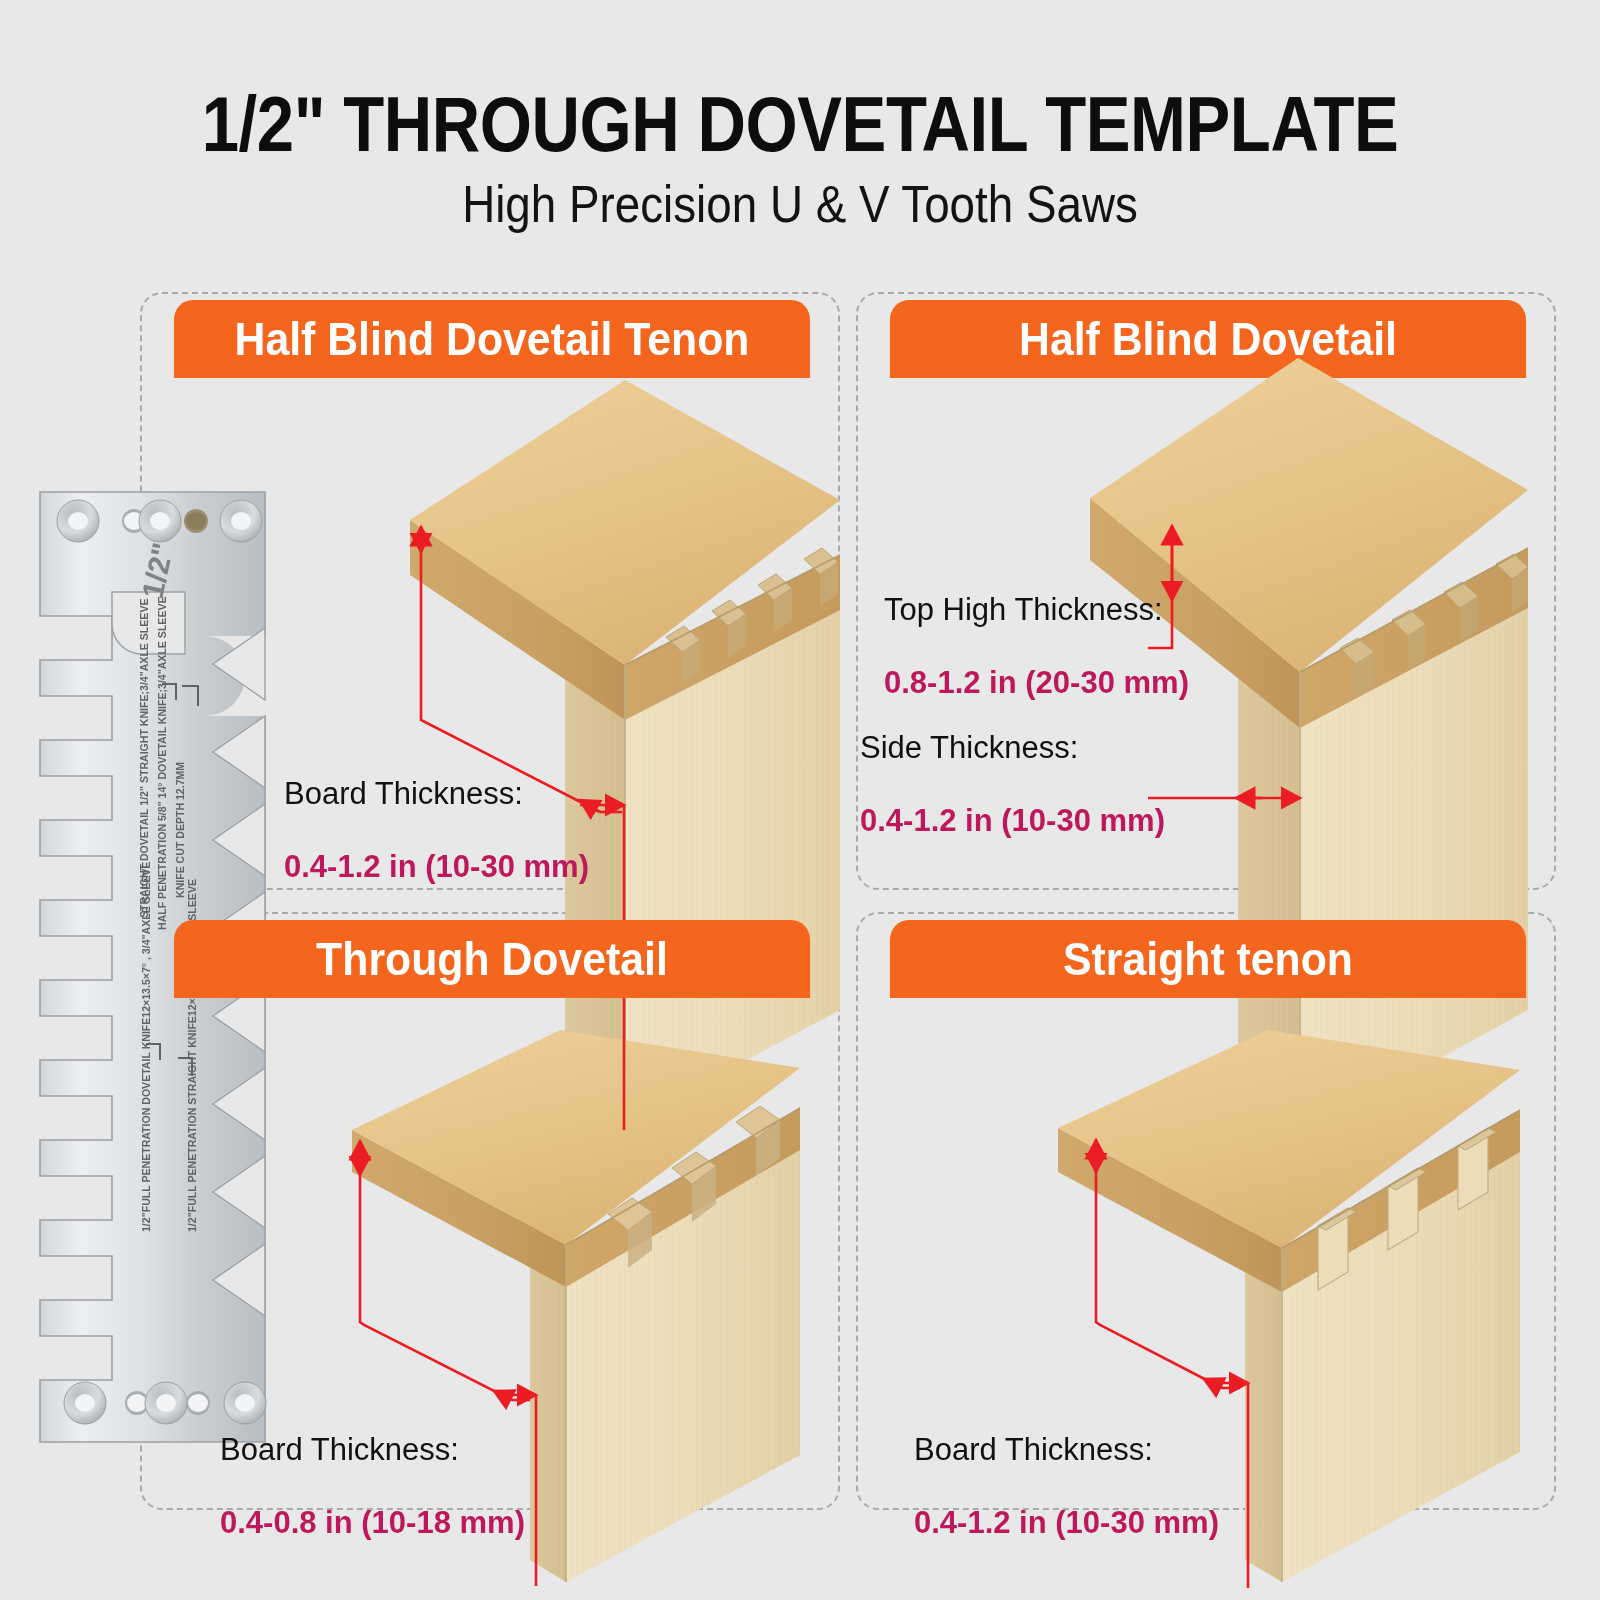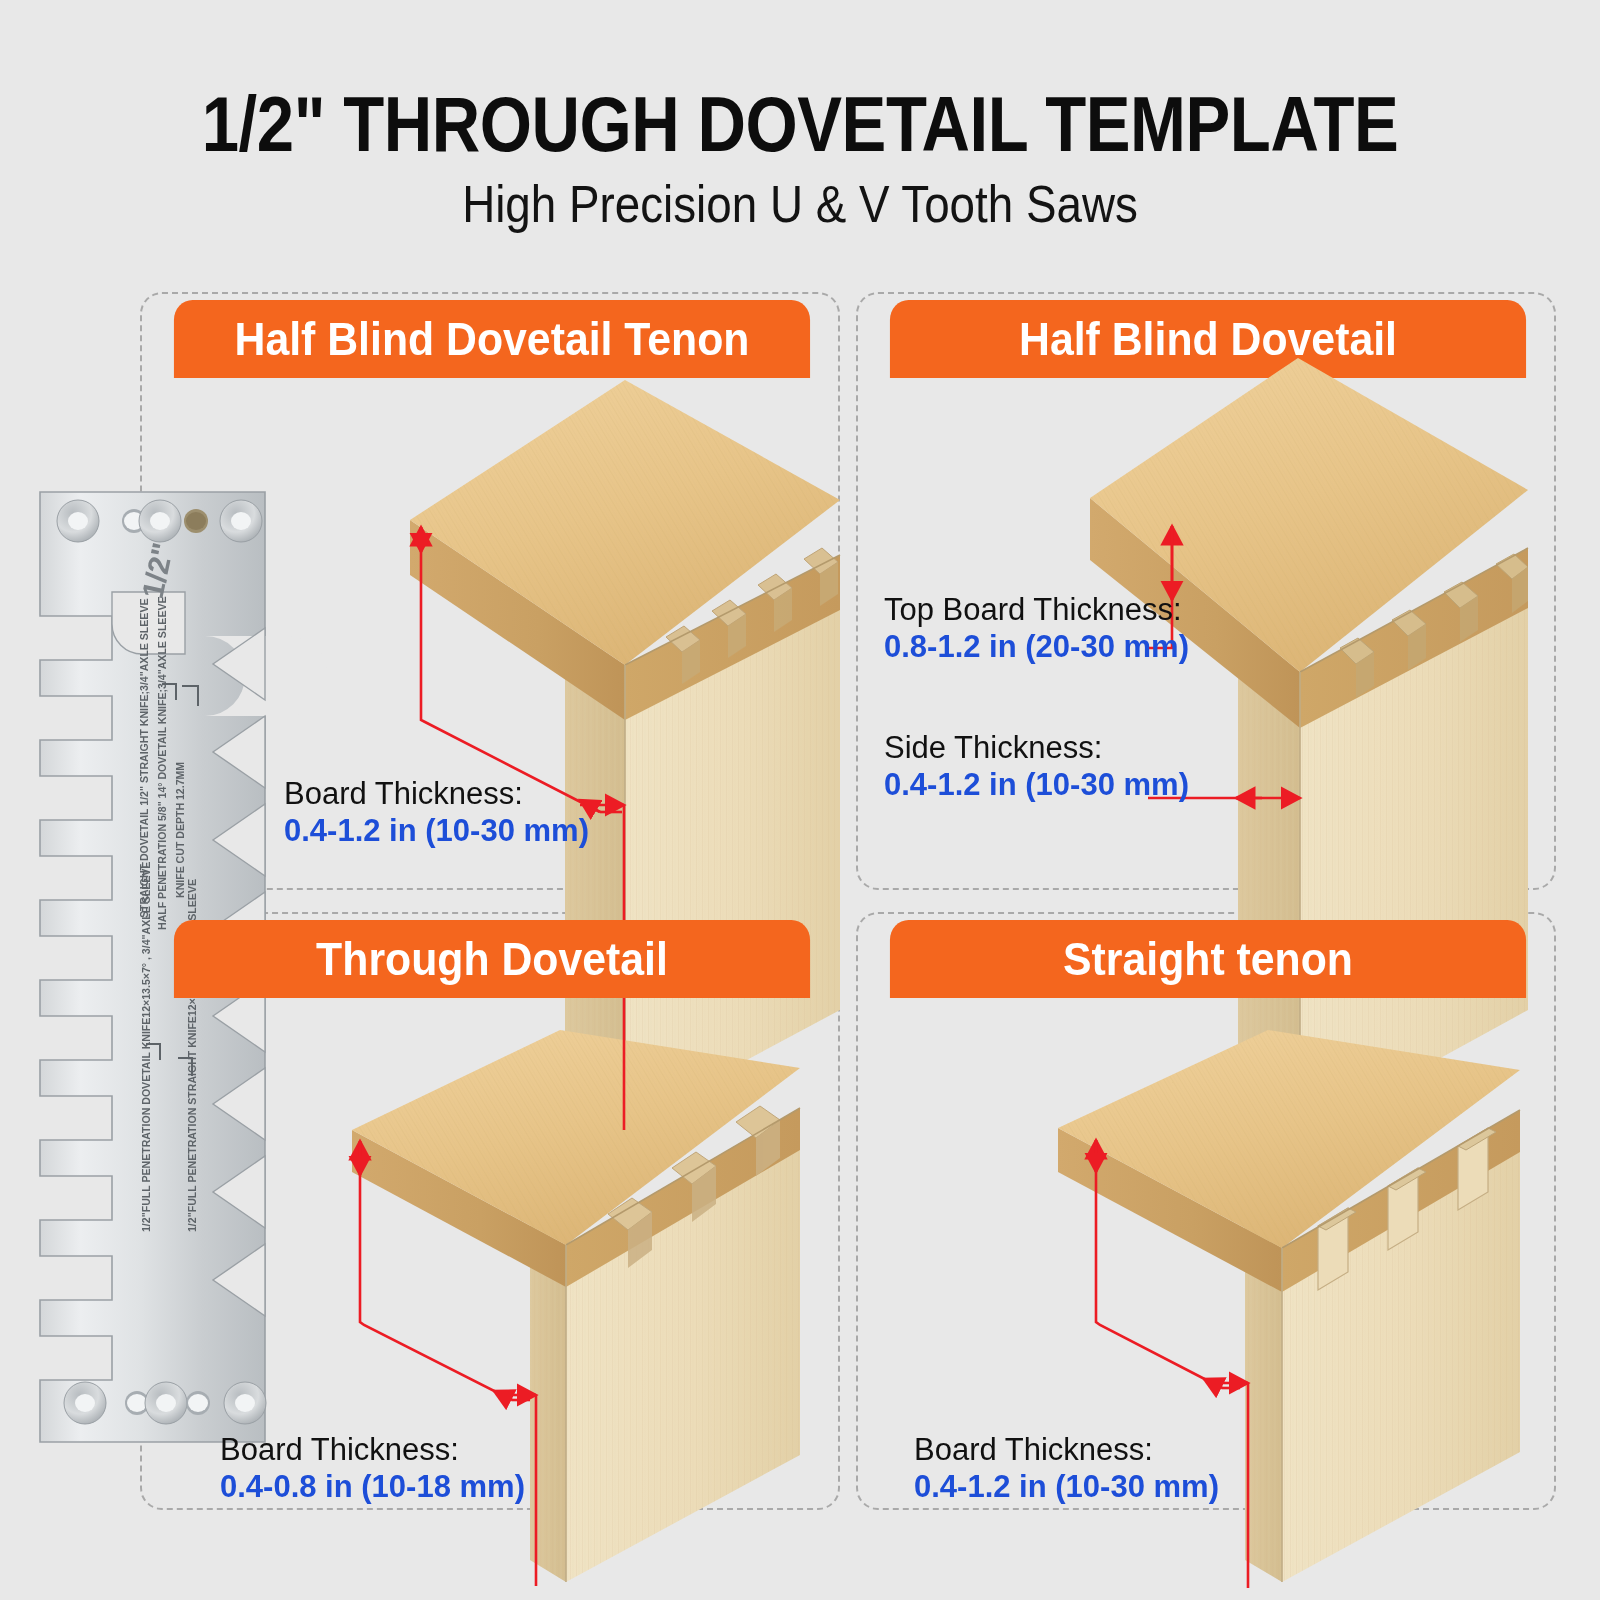--- a/index.html
+++ b/index.html
@@ -63,25 +63,25 @@
   }
   #banner-tl { left:150px; top:300px; width:684px; }
   #banner-tr { left:866px; top:300px; width:684px; }
   #banner-bl { left:150px; top:920px; width:684px; }
   #banner-br { left:866px; top:920px; width:684px; }
   .banner span { display:block; white-space:nowrap; }
 
   
   .anno { position:absolute; line-height:1.18; white-space:nowrap; }
   .anno .l1 { font-size:31px; color:#111; }
-  .anno .l2 { font-size:31px; color:#1d4ed8; font-weight:bold; }
+  .anno .l2 { font-size:31px; color:#be185d; font-weight:bold;margin-top:36px; }
 
   #anno-tl      { left:284px;  top:776px; }
   #anno-tr-top  { left:884px;  top:592px; }
-  #anno-tr-side { left:884px;  top:730px; }
+  #anno-tr-side { left:860px;  top:730px; }
   #anno-bl      { left:220px;  top:1432px; }
   #anno-br      { left:914px;  top:1432px; }
 
   
   svg.layer { position:absolute; left:0; top:0; width:1600px; height:1600px; pointer-events:none; }
   #tool-layer { z-index:6; }
   #wood-layer { z-index:3; }
   #arrow-layer{ z-index:5; }
 </style>
 </head>
@@ -433,21 +433,21 @@
 <div class="banner" id="banner-br" style="z-index:7;">
   <span>Straight tenon</span>
 </div>
 
 <div class="anno" id="anno-tl" style="z-index:8;">
   <div class="l1">Board Thickness:</div>
   <div class="l2">0.4-1.2 in (10-30 mm)</div>
 </div>
 
 <div class="anno" id="anno-tr-top" style="z-index:8;">
-  <div class="l1">Top Board Thickness:</div>
+  <div class="l1">Top High Thickness:</div>
   <div class="l2">0.8-1.2 in (20-30 mm)</div>
 </div>
 
 <div class="anno" id="anno-tr-side" style="z-index:8;">
   <div class="l1">Side Thickness:</div>
   <div class="l2">0.4-1.2 in (10-30 mm)</div>
 </div>
 
 <div class="anno" id="anno-bl" style="z-index:8;">
   <div class="l1">Board Thickness:</div>

